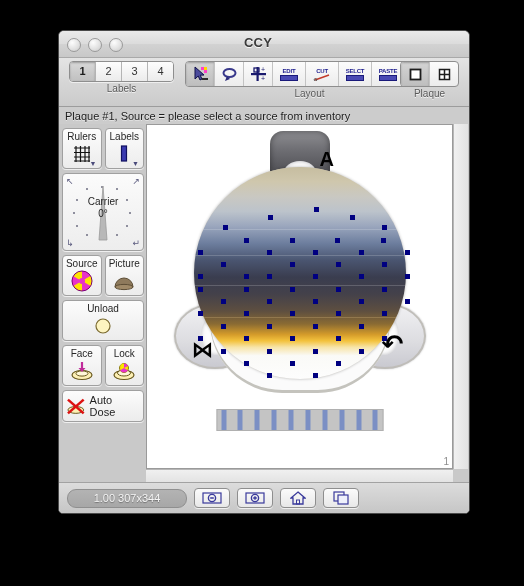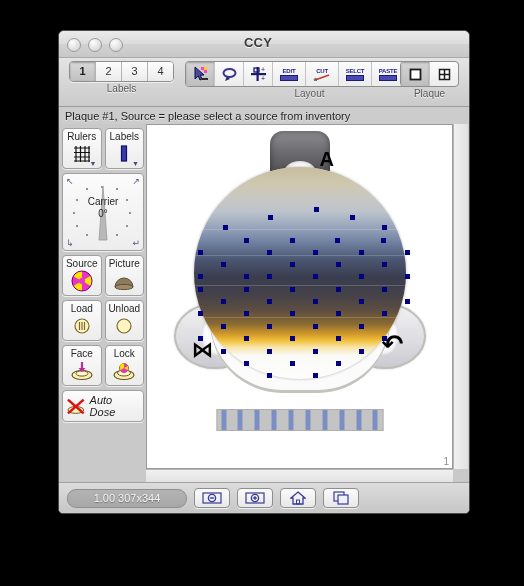--- a/index.html
+++ b/index.html
@@ -77,21 +77,21 @@
   .chev{position:absolute;right:4px;bottom:1px;font-size:7px;color:#4a4a7a;line-height:7px;}
 
   .dial{height:76px;position:relative;}
   .dialtxt{position:absolute;left:0;right:0;top:22px;text-align:center;font-size:10px;color:#1f1f1f;}
   .dialtxt .deg{display:block;font-size:10px;margin-top:1px;}
   .dot{position:absolute;width:2px;height:2px;background:#6e6e82;border-radius:1px;}
   .corner{position:absolute;font-size:9px;color:#5a5a7e;line-height:9px;}
 
   .autodose{display:flex;align-items:center;gap:4px;border:1px solid #a0a0a0;border-radius:4px;
             background:linear-gradient(to bottom,#fcfcfc,#ececec);padding:3px 3px;
-            box-shadow:0 1px 0 rgba(255,255,255,.7);font-style:italic;}
+            box-shadow:0 1px 0 rgba(255,255,255,.7);}
   .autodose .lab{font-size:11px;color:#1f1f1f;}
 
   
   .canvaswrap{flex:1;position:relative;background:#c9c9c9;padding:2px 0 0 2px;box-sizing:border-box;}
   .canvas{position:absolute;left:2px;top:0;right:16px;bottom:14px;background:#fff;
           border:1px solid #9a9a9a;overflow:hidden;}
   .pagenum{position:absolute;right:3px;bottom:1px;font-size:10px;color:#8d8d8d;}
 
   .vscroll{position:absolute;right:1px;top:0;bottom:14px;width:14px;
            background:linear-gradient(to right,#f0f0f0,#e2e2e2);border-left:1px solid #b6b6b6;}
@@ -360,33 +360,20 @@
             <div class="ic">
               <svg width="22" height="20" viewBox="0 0 22 20">
                 <path d="M2 16 A9 9 0 0 1 20 16 Z" fill="#8e7a5c" stroke="#5d4e36" stroke-width="1"></path>
                 <ellipse cx="11" cy="16" rx="9" ry="2.6" fill="#a08a68" stroke="#5d4e36" stroke-width="1"></ellipse>
               </svg>
             </div>
           </div>
         </div>
 
         <div class="prow">
-          <div class="pbtn">
-            <div class="lab">Load</div>
-            <div class="ic">
-              <svg width="18" height="18" viewBox="0 0 18 18">
-                <circle cx="9" cy="9" r="7" fill="#fdf4c0" stroke="#7a6a30" stroke-width="1.2"></circle>
-                <g stroke="#7a6a30" stroke-width="1.2">
-                  <line x1="6.5" y1="5" x2="6.5" y2="13"></line>
-                    <line x1="9" y1="5" x2="9" y2="13"></line>
-                  <line x1="11.5" y1="5" x2="11.5" y2="13"></line>
-                </g>
-              </svg>
-            </div>
-          </div>
           <div class="pbtn">
             <div class="lab">Unload</div>
             <div class="ic">
               <svg width="18" height="18" viewBox="0 0 18 18">
                 <circle cx="9" cy="9" r="7" fill="#fdf4c0" stroke="#7a6a30" stroke-width="1.2"></circle>
               </svg>
             </div>
           </div>
         </div>
 

